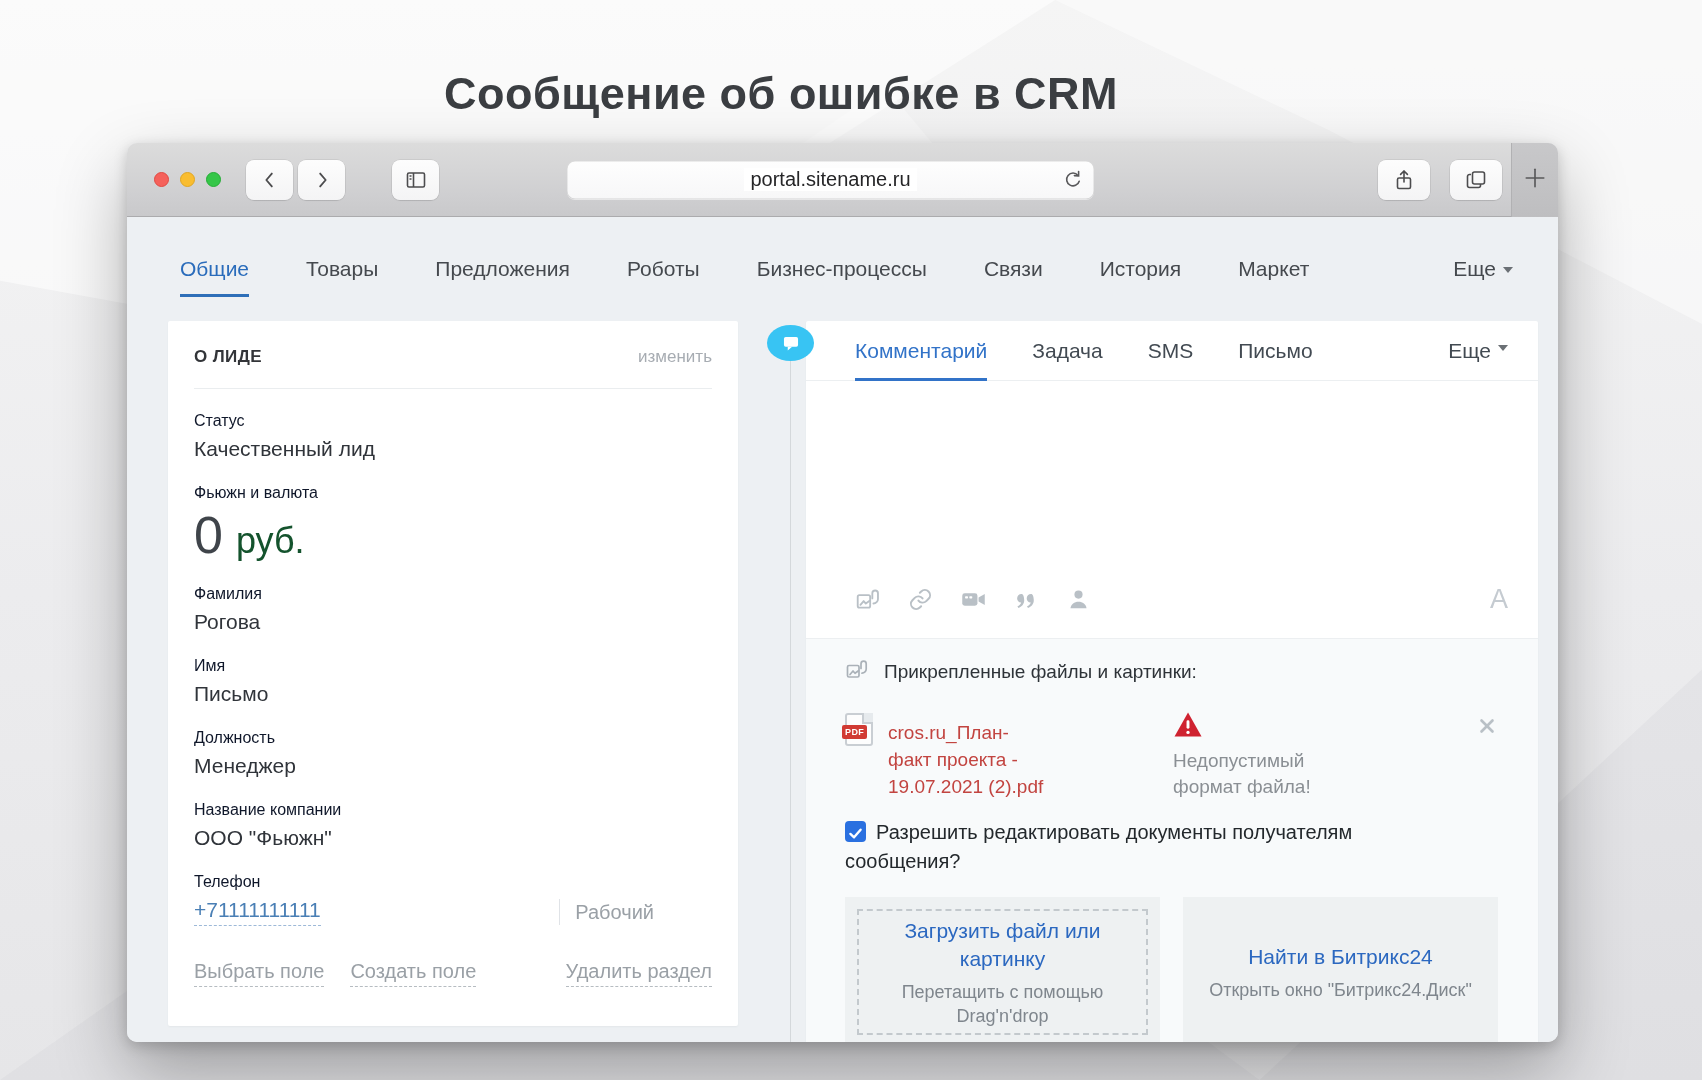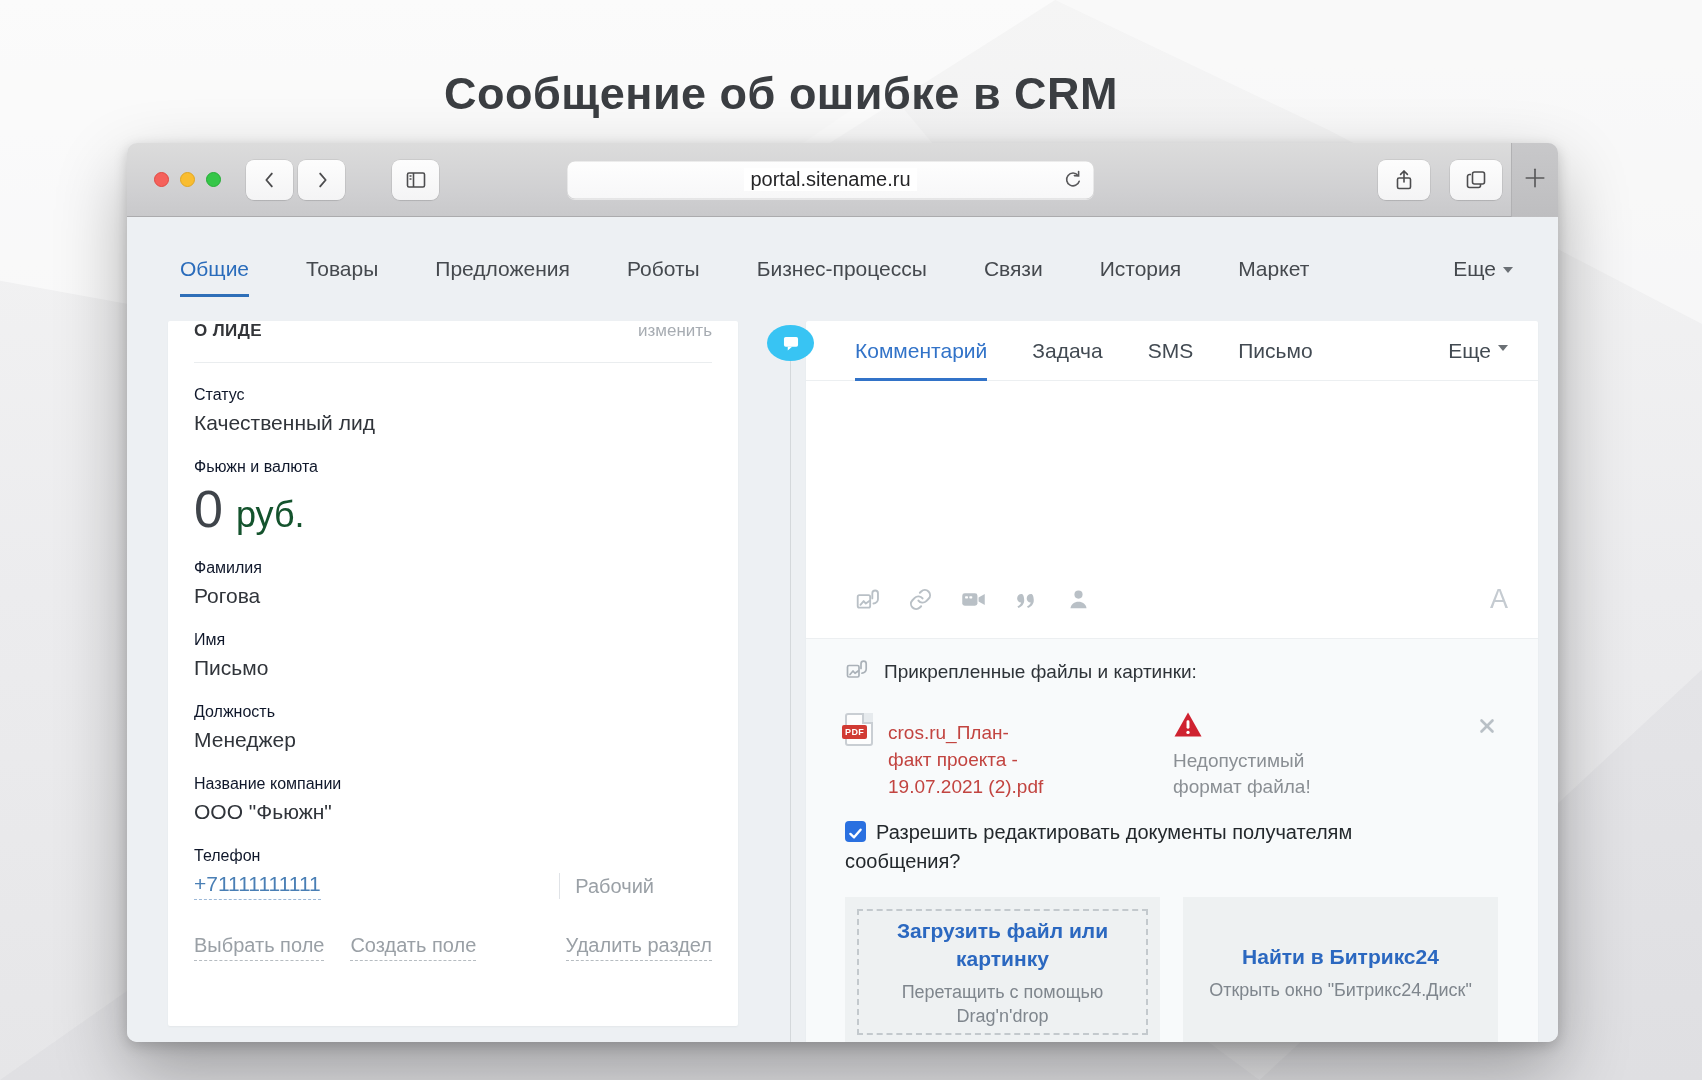--- a/index.html
+++ b/index.html
@@ -78,21 +78,21 @@
   .nav-more { margin-left:auto; display:flex; align-items:baseline; gap:7px; }
   .caret { width:0; height:0; border-left:5px solid transparent; border-right:5px solid transparent;
            border-top:6px solid #6b7075; display:inline-block; transform:translateY(-3px); }
 
   
   .lead-card {
     position:absolute; left:41px; top:104px; width:570px; height:705px;
     background:#fff; border-radius:2px; padding:0 26px;
     box-shadow:0 1px 2px rgba(60,70,80,.05);
   }
-  .lc-head { display:flex; align-items:center; justify-content:space-between; }
+  .lc-head { display:flex; align-items:center; justify-content:space-between; padding-top:26px; }
   .lc-title { font-size:17px; font-weight:700; color:#333539; letter-spacing:.4px; }
   .lc-edit  { font-size:17px; color:#a7acb2; cursor:pointer; }
   .lc-div { height:1px; background:#eaedef; margin-top:21px; }
   .field { margin-top:23px; }
   .f-label { font-size:16px; color:#0f172a; margin-bottom:7px; }
   .f-value { font-size:21px; color:#30343a; }
   .sum-row { display:flex; align-items:baseline; gap:13px; }
   .sum-val { font-size:52px; color:#3f444a; font-weight:400; line-height:1; }
   .sum-unit{ font-size:36px; color:#14532d; }
   .phone-row { display:flex; align-items:center; }
@@ -152,21 +152,21 @@
   .cb-row { margin-top:18px; font-size:20px; line-height:29px; color:#23282c; max-width:600px; }
   .checkbox { display:inline-block; width:21px; height:21px; background:#2a70e0; border-radius:4px;
               vertical-align:-3px; margin-right:10px; text-align:center; cursor:pointer; }
   .boxes { margin-top:21px; display:grid; grid-template-columns:1fr 1fr; gap:23px; }
   .gbox { background:#eef1f2; height:150px; }
   .gbox.upload { padding:12px; cursor:pointer; }
   .dashed-inner { border:2px dashed #c3c9cd; height:100%; display:flex; flex-direction:column;
               align-items:center; justify-content:center; padding:6px 22px; text-align:center; }
   .gbox.find { display:flex; flex-direction:column; align-items:center; justify-content:center;
               padding:6px 18px; text-align:center; cursor:pointer; }
-  .gbox-title { font-size:21px; font-weight:700; color:#2b68c0; line-height:28px; }
+  .gbox-title { font-size:21px; font-weight:400; color:#2b68c0; line-height:28px; }
   .gbox-sub { font-size:18px; color:#7f868d; line-height:24px; margin-top:7px; }
 </style>
 </head>
 <body>
 
 <div class="facet f1"></div>
 <div class="facet f2"></div>
 <div class="facet f3"></div>
 <div class="facet f4"></div>
 <div class="facet f5"></div>

